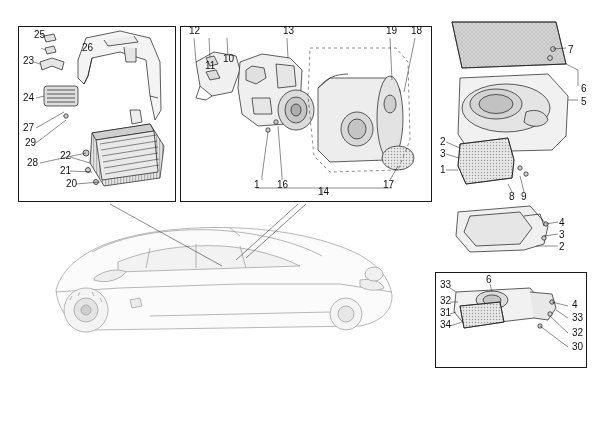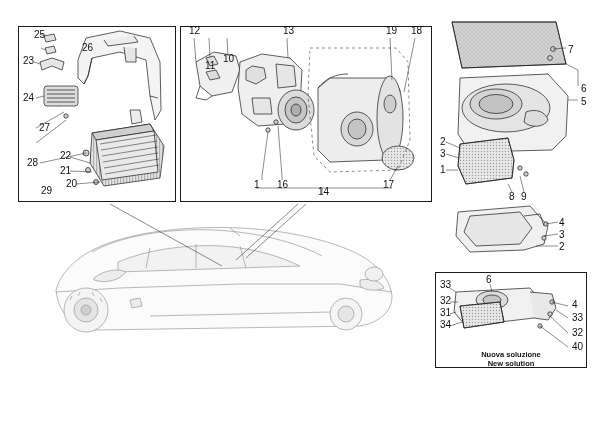--- a/index.html
+++ b/index.html
@@ -240,22 +240,22 @@
       <path d="M110 204 L222 266"></path>
       <path d="M298 204 L236 260"></path>
       <path d="M306 204 L246 258"></path>
     </g>
   </svg>
 
   <div class="lbl" style="left:34px;top:30px;">25</div>
   <div class="lbl" style="left:34px;top:43px;padding-left:48px;">26</div>
   <div class="lbl" style="left:23px;top:56px;">23</div>
   <div class="lbl" style="left:23px;top:93px;text-align:center;">24</div>
-  <div class="lbl" style="left:23px;top:123px;margin-left:16px;">27</div>
-  <div class="lbl" style="left:41px;top:138px;margin-top:48px;">29</div>
+  <div class="lbl" style="left:23px;top:123px;">27</div>
+  <div class="lbl" style="left:25px;top:138px;">29</div>
   <div class="lbl" style="left:27px;top:158px;">28</div>
   <div class="lbl" style="left:60px;top:151px;">22</div>
   <div class="lbl" style="left:60px;top:166px;">21</div>
   <div class="lbl" style="left:66px;top:179px;">20</div>
 
   <div class="lbl" style="left:189px;top:26px;">12</div>
   <div class="lbl" style="left:205px;top:26px;margin-top:35px;">11</div>
   <div class="lbl" style="left:223px;top:38px;margin-top:16px;">10</div>
   <div class="lbl" style="left:283px;top:26px;">13</div>
   <div class="lbl" style="left:386px;top:26px;">19</div>
@@ -278,20 +278,16 @@
   <div class="lbl" style="left:559px;top:242px;">2</div>
 
   <div class="lbl" style="left:440px;top:280px;">33</div>
   <div class="lbl" style="left:486px;top:275px;">6</div>
   <div class="lbl" style="left:440px;top:296px;">32</div>
   <div class="lbl" style="left:440px;top:308px;">31</div>
   <div class="lbl" style="left:440px;top:320px;">34</div>
   <div class="lbl" style="left:572px;top:300px;">4</div>
   <div class="lbl" style="left:572px;top:313px;">33</div>
   <div class="lbl" style="left:572px;top:328px;">32</div>
-  <div class="lbl" style="left:572px;top:342px;">40</div>
-
-  <div class="newsol" style="left:431px;top:350px;">
-    <div>Nuova soluzione</div>
-    <div>New solution</div>
-  </div>
+  <div class="lbl" style="left:572px;top:342px;">30</div>
+
 
 </div>
 
 </body></html>

